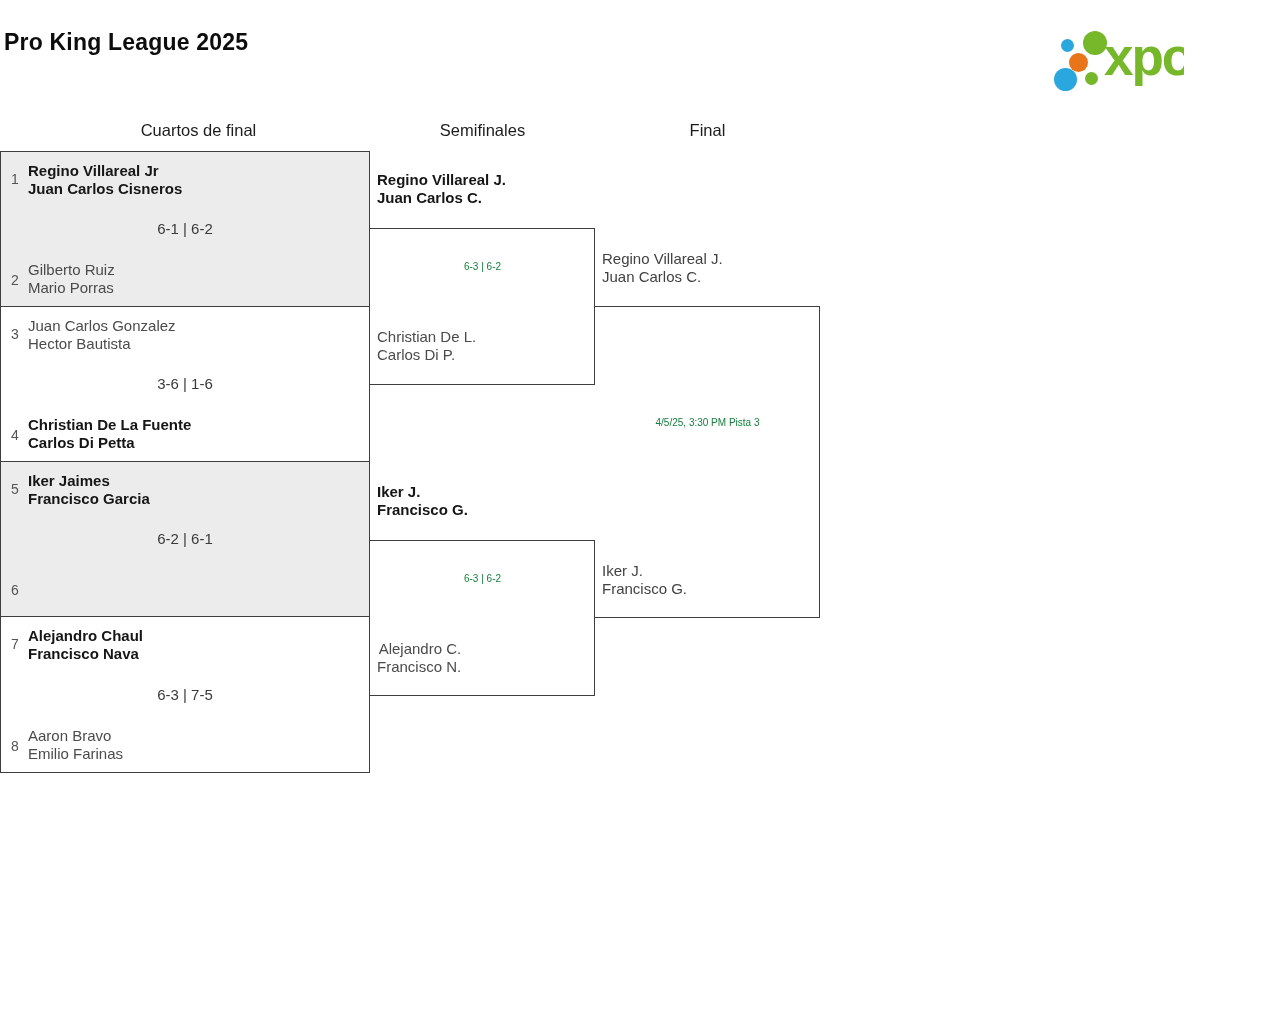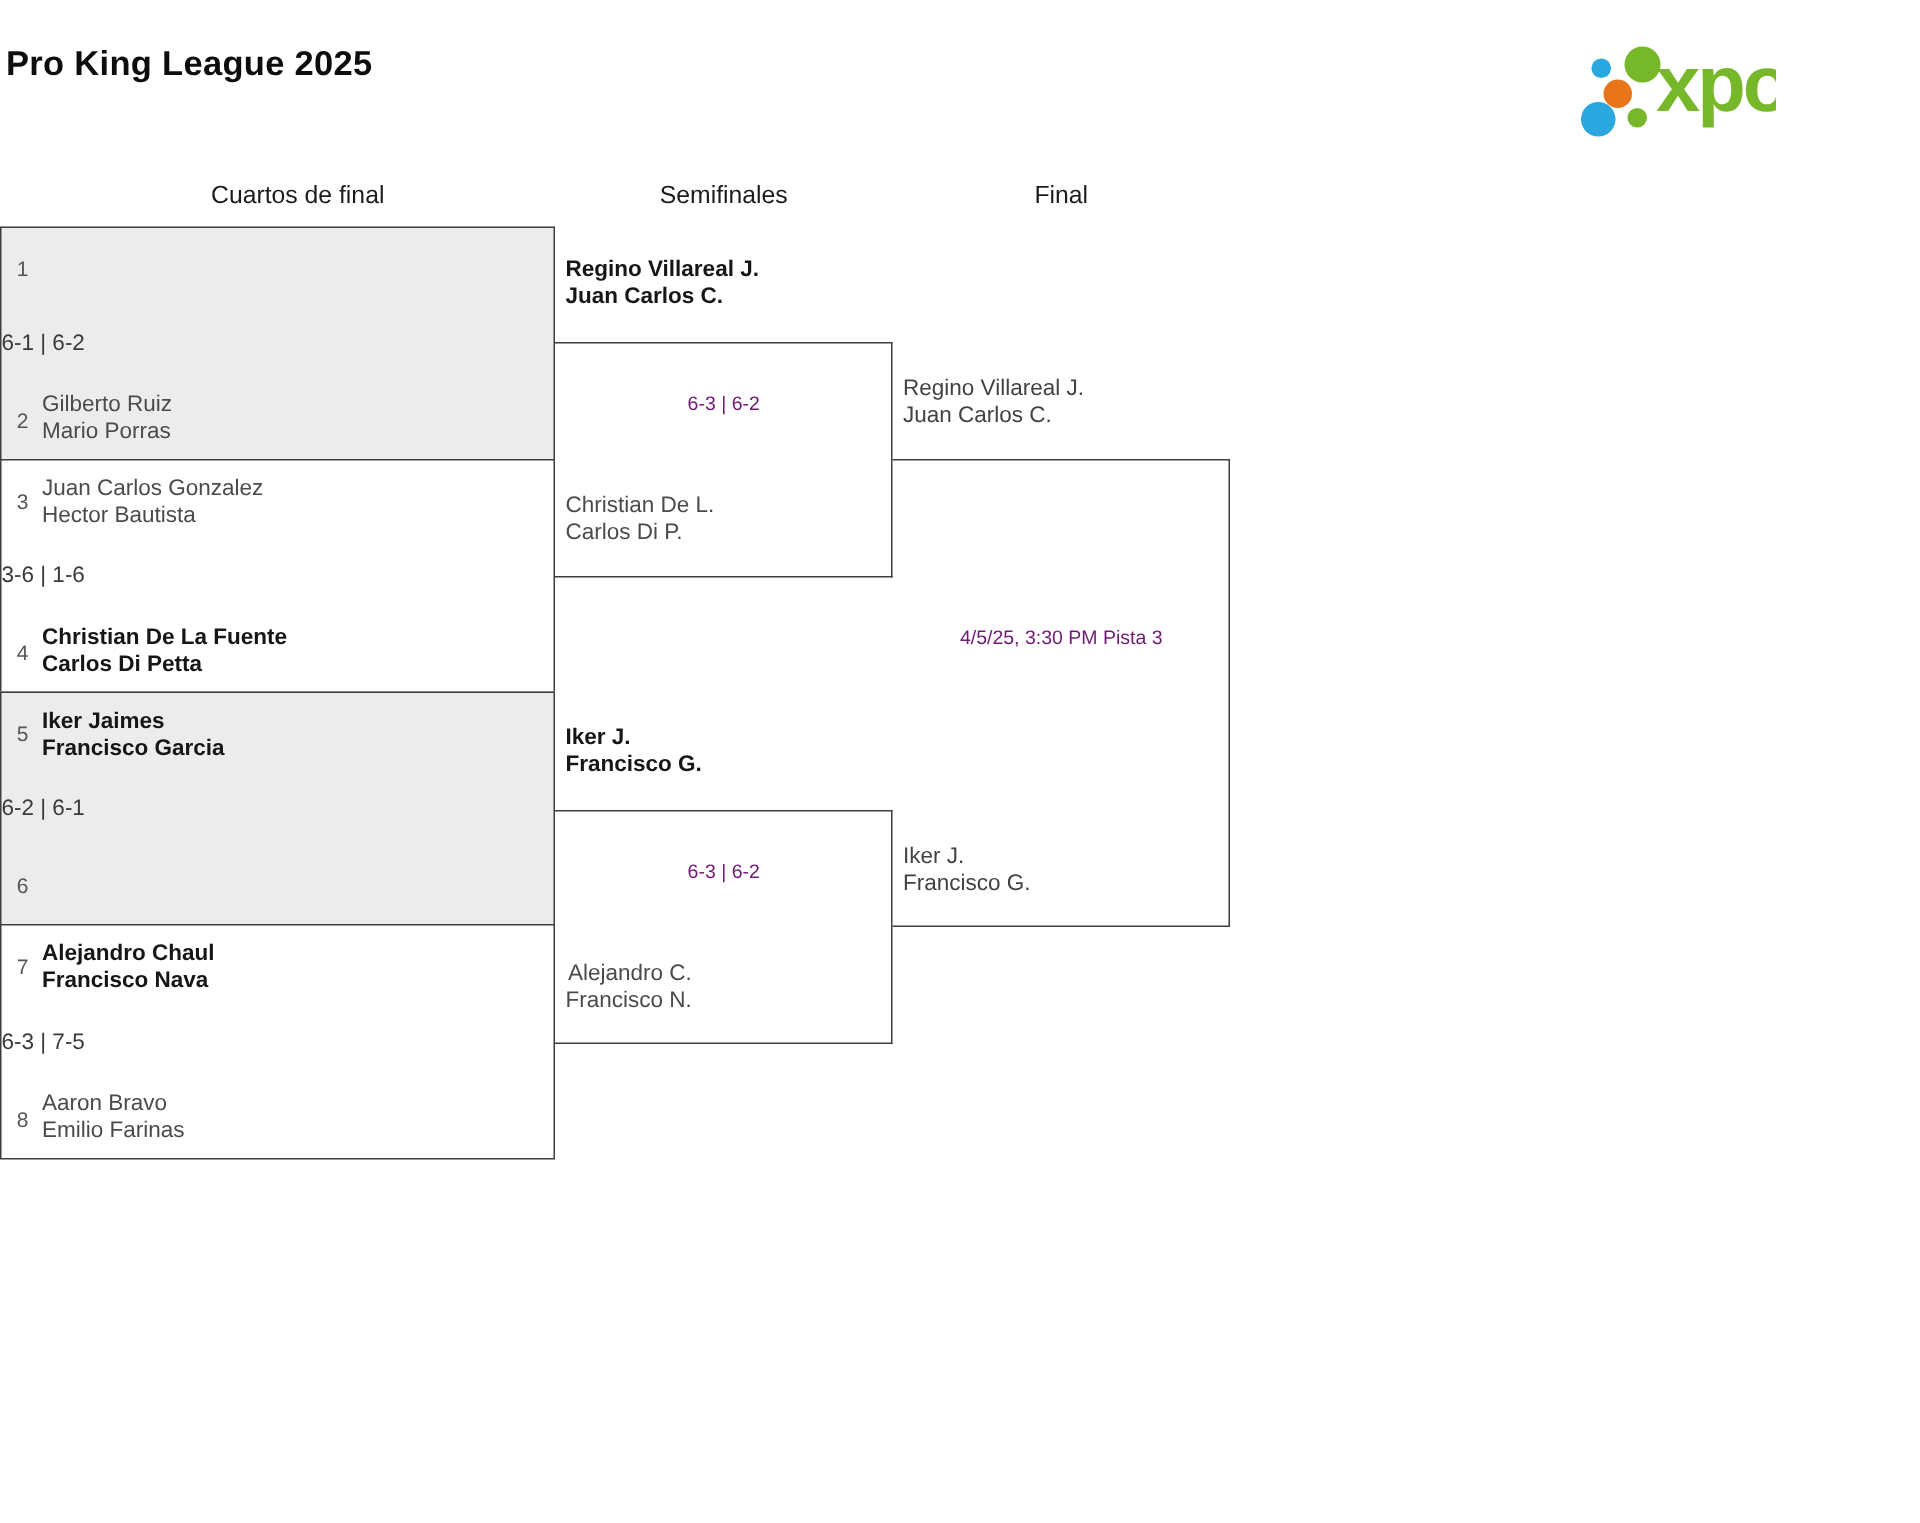--- a/index.html
+++ b/index.html
@@ -35,21 +35,21 @@
   #qf2 { top:282px; height:156px; }
   #qf3 { top:437px; height:156px; }
   #qf4 { top:592px; height:157px; }
 
   .seed { position:absolute; left:5px; width:18px; text-align:center; font-size:14px; color:#555; line-height:36px; }
   .seed.t { top:9px; }
   .seed.b { bottom:8px; }
   .team { position:absolute; left:27px; font-size:15px; line-height:18px; white-space:nowrap; }
   .team.t { top:10px; }
   .team.b { bottom:9px; }
-  .qscore { position:absolute; left:0; width:100%; top:50%; margin-top:-9px; 
+  .qscore { position:absolute; left:0; width:100%; top:50%; margin-top:-9px; text-align:center;
             font-size:15px; color:#3a3a3a; }
 
   .w { font-weight:bold; color:#161616; }
   .l { font-weight:normal; color:#4b4b4b; }
   .pending { font-weight:normal; color:#424242; }
 
   
   .box-open { position:absolute; border:1px solid #3e3e3e; border-left:none; background:transparent; }
   #sf1 { left:370px; top:204px; width:225px; height:157px; }
   #sf2 { left:370px; top:516px; width:225px; height:156px; }
@@ -57,21 +57,21 @@
 
   
   .team-label { position:absolute; font-size:15px; line-height:18px; white-space:nowrap; }
   #sf1-top    { left:377px; top:147px; }
   #sf1-bottom { left:377px; top:304px; }
   #sf2-top    { left:377px; top:459px; }
   #sf2-bottom { left:377px; top:616px;text-align:right; }
   #fin-top    { left:602px; top:226px; }
   #fin-bottom { left:602px; top:538px; }
 
-  .score-center { position:absolute; text-align:center; font-size:13px; color:#701a75; width:225px; }
+  .score-center { position:absolute; text-align:center; font-size:10px; color:#15803d; width:225px; }
   #sf1-score { left:370px; top:237px; }
   #sf2-score { left:370px; top:549px; }
   #fin-sched { left:595px; top:393px; }
 </style>
 </head>
 <body>
 
 <div class="stage">
 
   <div class="title">Pro King League 2025</div>
@@ -84,20 +84,24 @@
     <span class="dot dot-green-s"></span>
     <span class="wordmark">xporty</span>
   </div>
 
   <div class="round-label rl-qf">Cuartos de final</div>
   <div class="round-label rl-sf">Semifinales</div>
   <div class="round-label rl-f">Final</div>
 
   <div class="qf gray" id="qf1">
     <div class="seed t">1</div>
+    <div class="team t w">
+      <div>Regino Villareal Jr</div>
+      <div>Juan Carlos Cisneros</div>
+    </div>
     <div class="qscore">6-1 | 6-2</div>
     <div class="seed b">2</div>
     <div class="team b l">
       <div>Gilberto Ruiz</div>
       <div>Mario Porras</div>
     </div>
   </div>
 
   <div class="qf" id="qf2">
     <div class="seed t">3</div>

